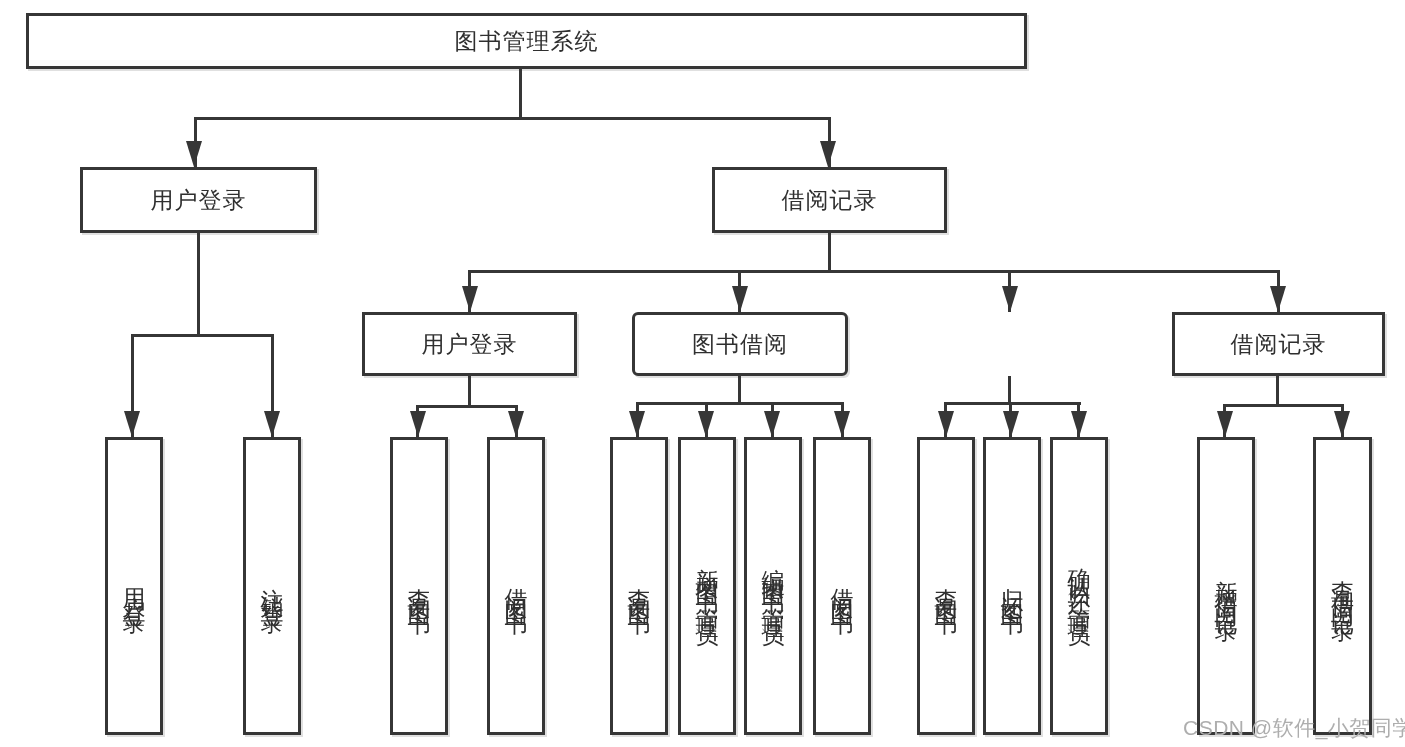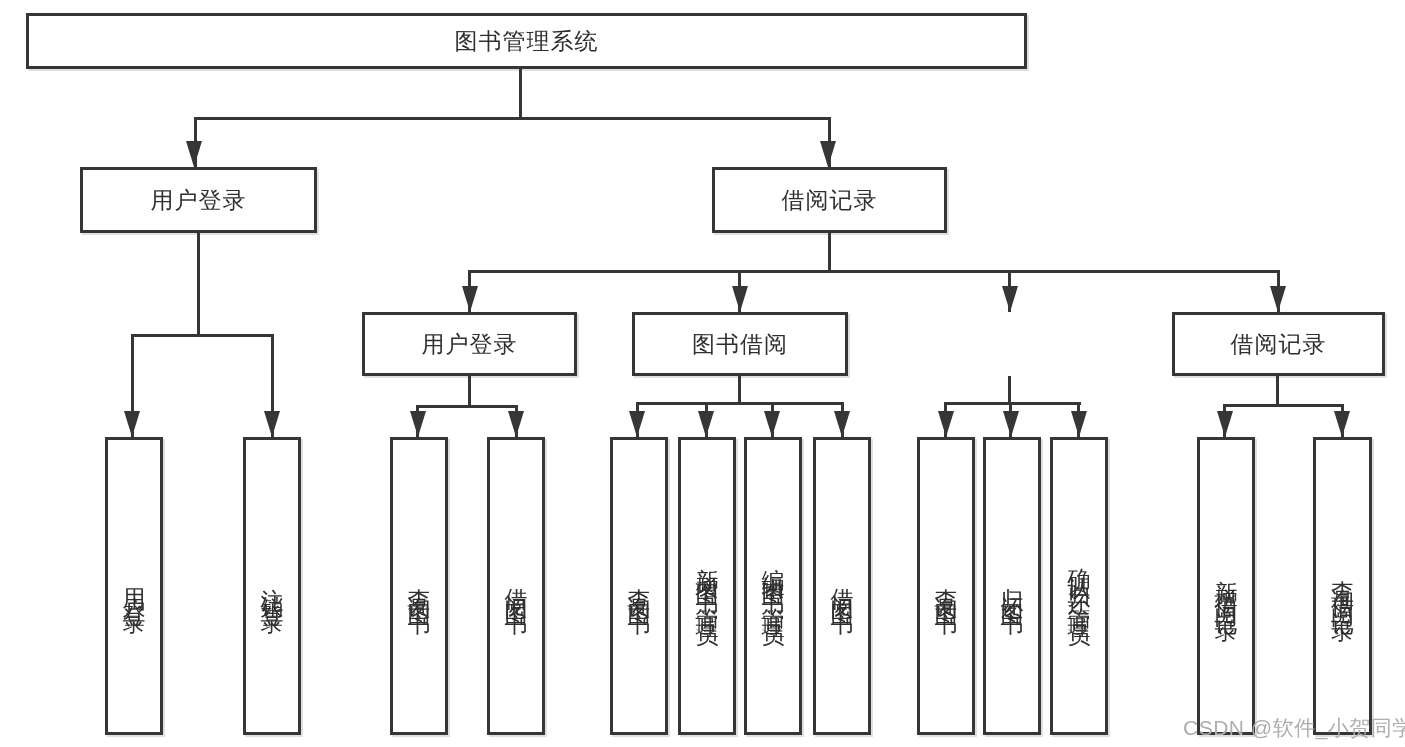--- a/index.html
+++ b/index.html
@@ -92,21 +92,21 @@
   <div class="vline" style="left:738px;top:270px;height:42px;"></div>
   <div class="arrow" style="left:732px;top:286px;"></div>
   <div class="vline" style="left:1008px;top:270px;height:42px;"></div>
   <div class="arrow" style="left:1002px;top:286px;"></div>
   <div class="vline" style="left:1277px;top:270px;height:42px;"></div>
   <div class="arrow" style="left:1270px;top:286px;"></div>
 
   <div class="box" style="left:362px;top:312px;width:215px;height:64px;">
     <span class="hlabel">用户登录</span>
   </div>
-  <div class="box" style="left:632px;top:312px;width:216px;height:64px;">
+  <div class="box" style="left:632px;top:312px;width:216px;height:64px;border-radius:6px;">
     <span class="hlabel">图书借阅</span>
   </div>
   <div class="box" style="left:1172px;top:312px;width:213px;height:64px;">
     <span class="hlabel">借阅记录</span>
   </div>
 
   <div class="vline" style="left:468px;top:376px;height:31px;"></div>
   <div class="hline" style="left:416px;top:405px;width:102px;"></div>
   <div class="vline" style="left:416px;top:405px;height:32px;"></div>
   <div class="arrow" style="left:410px;top:411px;"></div>

